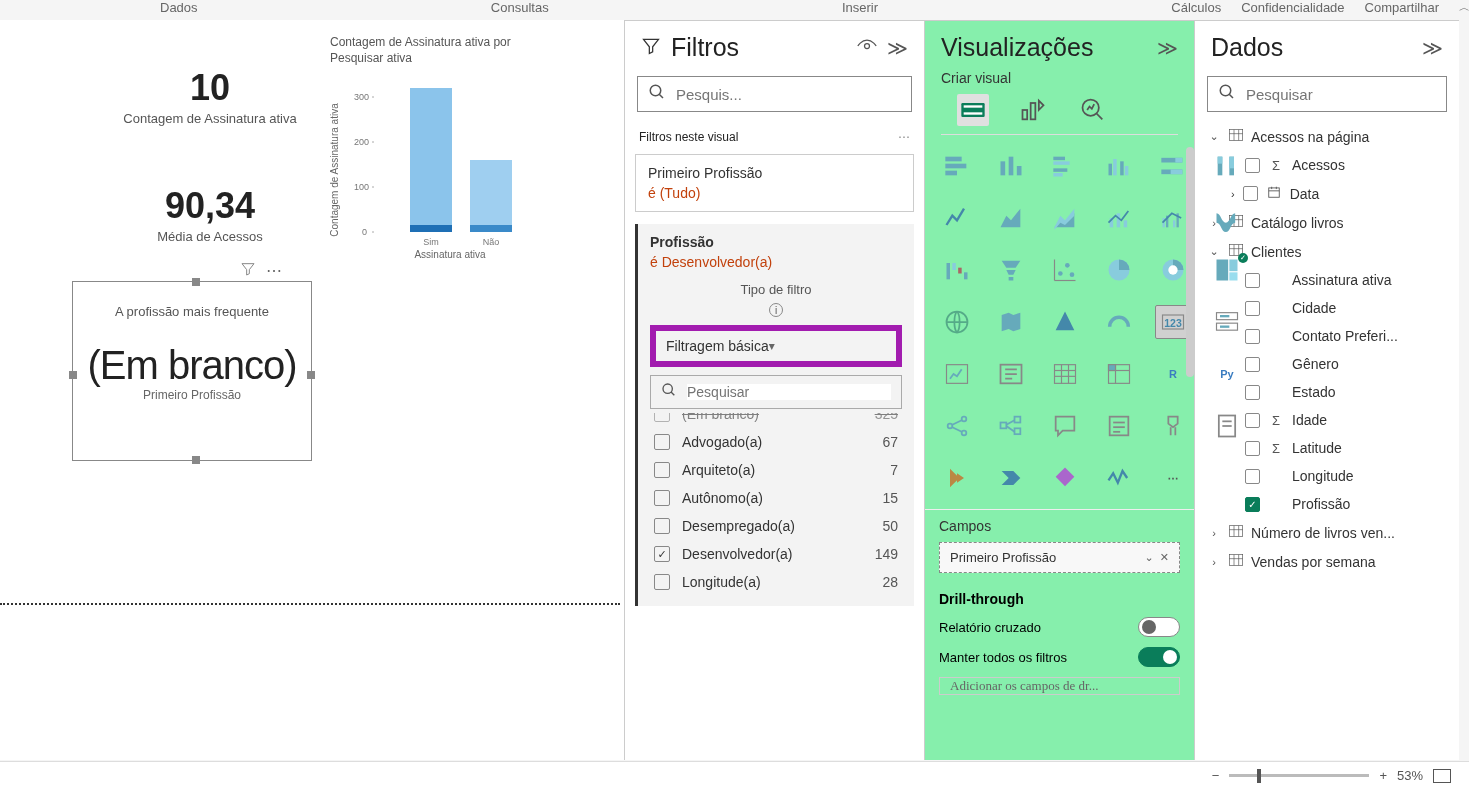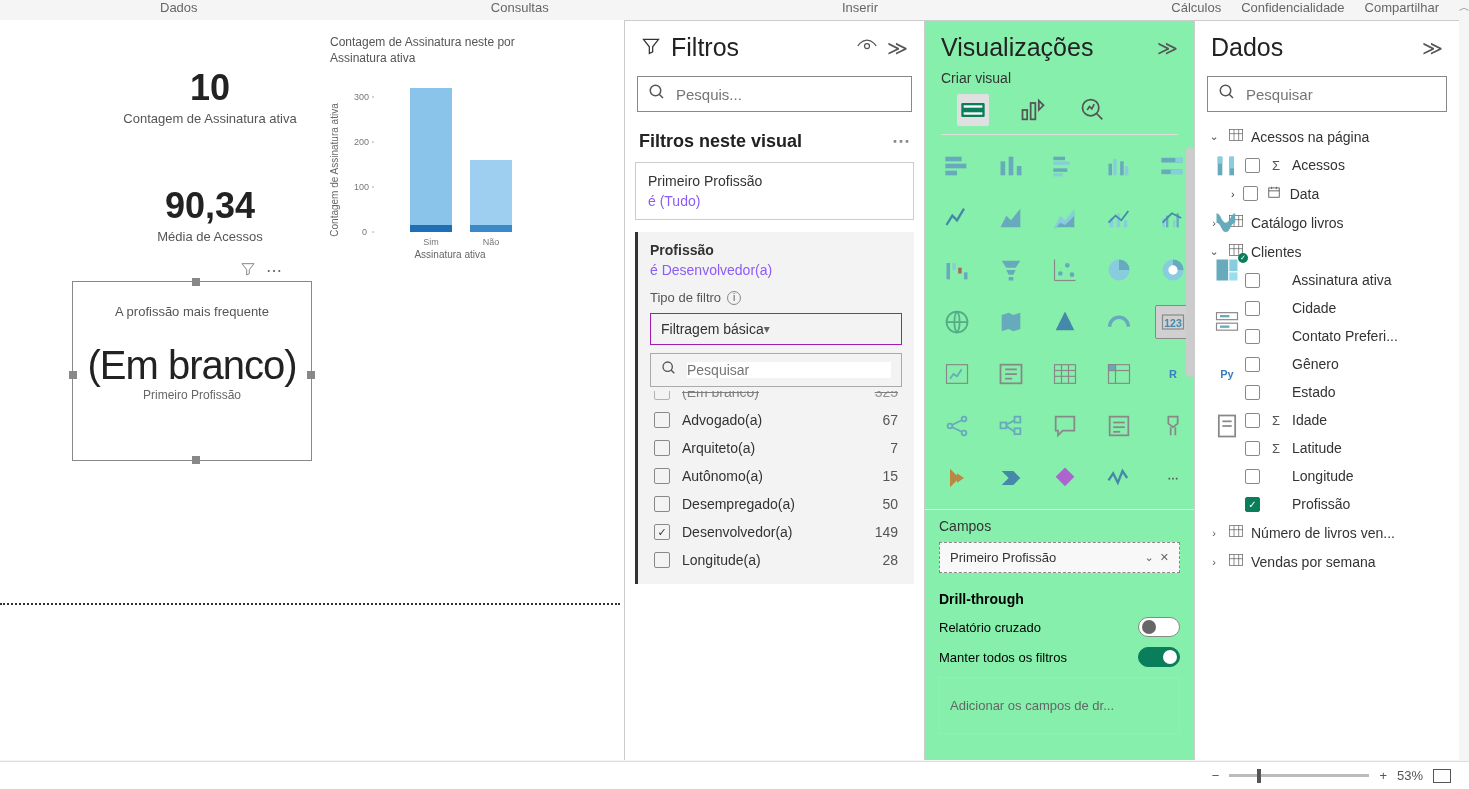--- a/index.html
+++ b/index.html
@@ -37,31 +37,31 @@
 
 .filters-pane { width: 300px; background: #fff; border-right: 1px solid #ccc; display: flex; flex-direction: column; border-top: 1px solid #ccc;}
 .pane-header { display: flex; align-items: center; padding: 12px 16px 8px; gap: 10px; }
 .pane-header h2 { font-size: 25px; font-weight: 400; color: #222; flex: 1; }
 .pane-header .hdr-icon { color: #555; font-size: 16px; cursor: pointer; }
 
 .search-box { margin: 6px 12px; display: flex; align-items: center; border: 1px solid #888; padding: 6px 10px; gap: 10px; }
 .search-box input { border: none; outline: none; font-size: 15px; flex: 1; color: #666; }
 .search-icon { font-size: 16px; color: #555; }
 
-.filter-section-hdr { padding: 12px 14px 4px; font-size: 18px; color: #222; display: flex; justify-content: space-between; align-items: center; font-weight: bold; }
+.filter-section-hdr { padding: 12px 14px 4px; font-size: 12px; color: #222; display: flex; justify-content: space-between; align-items: center; }
 .filter-card { border: 1px solid #ccc; margin: 6px 10px; padding: 10px 12px; font-size: 14px; color: #333; }
 .filter-card-plain { margin: 6px 10px; padding: 10px 12px; font-size: 14px; color: #333; background: #f3f3f3; border-left: 3px solid #333; }
 .filter-card .fname { font-weight: 400; }
-.filter-card .fcond, .filter-card-plain .fcond { color: #8b5cf6; margin-top: 4px; }
+.filter-card .fcond, .filter-card-plain .fcond { color: #c2410c; margin-top: 4px; }
 .filter-card-plain .fname { font-weight: 600; }
 
 .filter-type-label { font-size: 13px; color: #555; padding: 10px 14px 0; display: flex; align-items: center; gap: 6px; }
 .info-icon { display: inline-flex; width: 14px; height: 14px; border: 1px solid #888; border-radius: 50%; font-size: 10px; align-items: center; justify-content: center; }
 
-.sel-box { margin: 6px 12px; padding: 7px 10px; border: 1px solid #a21caf; display: flex; align-items: center; font-size: 14px; }
+.sel-box { margin: 6px 12px; padding: 7px 10px; border: 6px solid #a21caf; display: flex; align-items: center; font-size: 14px; }
 .sel-box .chev { color: #666; font-size: 12px; }
 
 .filter-list { margin: 0 12px; max-height: 230px; overflow: hidden; }
 .filter-row { display: flex; align-items: center; padding: 6px 4px; font-size: 14px; color: #333; }
 .filter-row .cb { width: 16px; height: 16px; border: 1px solid #888; border-radius: 2px; margin-right: 12px; display: flex; align-items: center; justify-content: center; font-size: 11px; color: #333; }
 .filter-row .cb.checked::after { content: '✓'; }
 .filter-row .lbl { flex: 1; }
 .filter-row .cnt { color: #555; }
 .filter-row.cut { opacity: 0.7; border-top: 1px solid #eee; }
 
@@ -84,21 +84,21 @@
 .field-well .fw-label { flex: 1; }
 .field-well .fw-icon { color: #666; margin-left: 6px; font-size: 11px; cursor: pointer; }
 
 .drill-section { padding: 10px 14px; }
 .drill-title { font-weight: 600; font-size: 14px; margin-bottom: 10px; }
 .drill-row { display: flex; justify-content: space-between; align-items: center; font-size: 13px; margin-bottom: 10px; }
 .toggle { width: 42px; height: 20px; background: #fff; border: 1px solid #888; border-radius: 10px; position: relative; cursor: pointer; }
 .toggle .knob { width: 14px; height: 14px; background: #666; border-radius: 50%; position: absolute; top: 2px; left: 3px; }
 .toggle.on { background: #0a7d5a; border-color: #0a7d5a; }
 .toggle.on .knob { left: 24px; background: #fff; }
-.drill-add { border: 1px solid #ccc; padding: 20px 10px; font-size: 13px; color: #666; }
+.drill-add { border: 1px solid #ccc; padding: 0 10px; font-size: 13px; color: #666; font-family: Liberation Serif, serif; }
 
 
 .data-pane { width: 264px; background: #fff; display: flex; flex-direction: column; border-top: 1px solid #ccc;}
 .data-tree { padding: 4px 10px; font-size: 14px; color: #333; overflow: hidden; }
 .tree-row { display: flex; align-items: center; padding: 6px 2px; gap: 6px; cursor: pointer; }
 .tree-row .chev { width: 14px; text-align: center; color: #555; font-size: 11px; }
 .tree-row .ticon { width: 18px; text-align: center; color: #555; }
 .tree-field { display: flex; align-items: center; padding: 6px 2px 6px 28px; gap: 8px; }
 .tree-field .cb { width: 15px; height: 15px; border: 1px solid #888; border-radius: 2px; display: flex; align-items: center; justify-content: center; }
 .tree-field .cb.checked { background: #0a7d5a; border-color: #0a7d5a; }
@@ -156,21 +156,21 @@
         <div class="card-title">A profissão mais frequente</div>
         <div class="card-big-value" style="margin-top:24px;">(Em branco)</div>
         <div class="card-sub">Primeiro Profissão</div>
         <div class="sel-handle" style="top:-4px; left:50%;"></div>
         <div class="sel-handle" style="bottom:-4px; left:50%;"></div>
         <div class="sel-handle" style="left:-4px; top:50%;"></div>
         <div class="sel-handle" style="right:-4px; top:50%;"></div>
       </div>
 
       <div class="chart-box" style="top:10px; left:330px; width:220px;">
-        <div class="chart-title">Contagem de Assinatura neste por Assinatura ativa</div>
+        <div class="chart-title">Contagem de Assinatura ativa por Pesquisar ativa</div>
         <svg class="chart-svg" width="200" height="190">
           <text x="8" y="100" transform="rotate(-90 8 100)" fill="#666" font-size="10" text-anchor="middle">Contagem de Assinatura ativa</text>
           <text x="24" y="30" fill="#777" font-size="9">300</text>
           <text x="24" y="75" fill="#777" font-size="9">200</text>
           <text x="24" y="120" fill="#777" font-size="9">100</text>
           <text x="32" y="165" fill="#777" font-size="9">0</text>
           <line x1="42" y1="27" x2="44" y2="27" stroke="#aaa"></line>
           <line x1="42" y1="72" x2="44" y2="72" stroke="#aaa"></line>
           <line x1="42" y1="117" x2="44" y2="117" stroke="#aaa"></line>
           <line x1="42" y1="162" x2="44" y2="162" stroke="#aaa"></line>
@@ -209,21 +209,21 @@
       <span>Filtros neste visual</span>
       <span style="color:#888;">⋯</span>
     </div>
     <div class="filter-card">
       <div class="fname">Primeiro Profissão</div>
       <div class="fcond">é (Tudo)</div>
     </div>
     <div class="filter-card-plain">
       <div class="fname">Profissão</div>
       <div class="fcond">é Desenvolvedor(a)</div>
-      <div class="filter-type-label" style="padding:12px 0 0;">
+      <div class="filter-type-label" style="padding:12px 0 0;flex-direction:column;">
         <span>Tipo de filtro</span>
         <span class="info-icon">i</span>
       </div>
       <div class="sel-box" style="margin:8px 0;">
         <span>Filtragem básica</span>
         <span class="chev">▾</span>
       </div>
       <div class="search-box" style="margin:4px 0; border-color:#aaa;">
         <span class="search-icon"><svg width="16" height="16" viewBox="0 0 24 24" fill="none" stroke="#555" stroke-width="2">
               <circle cx="10" cy="10" r="7"></circle>

